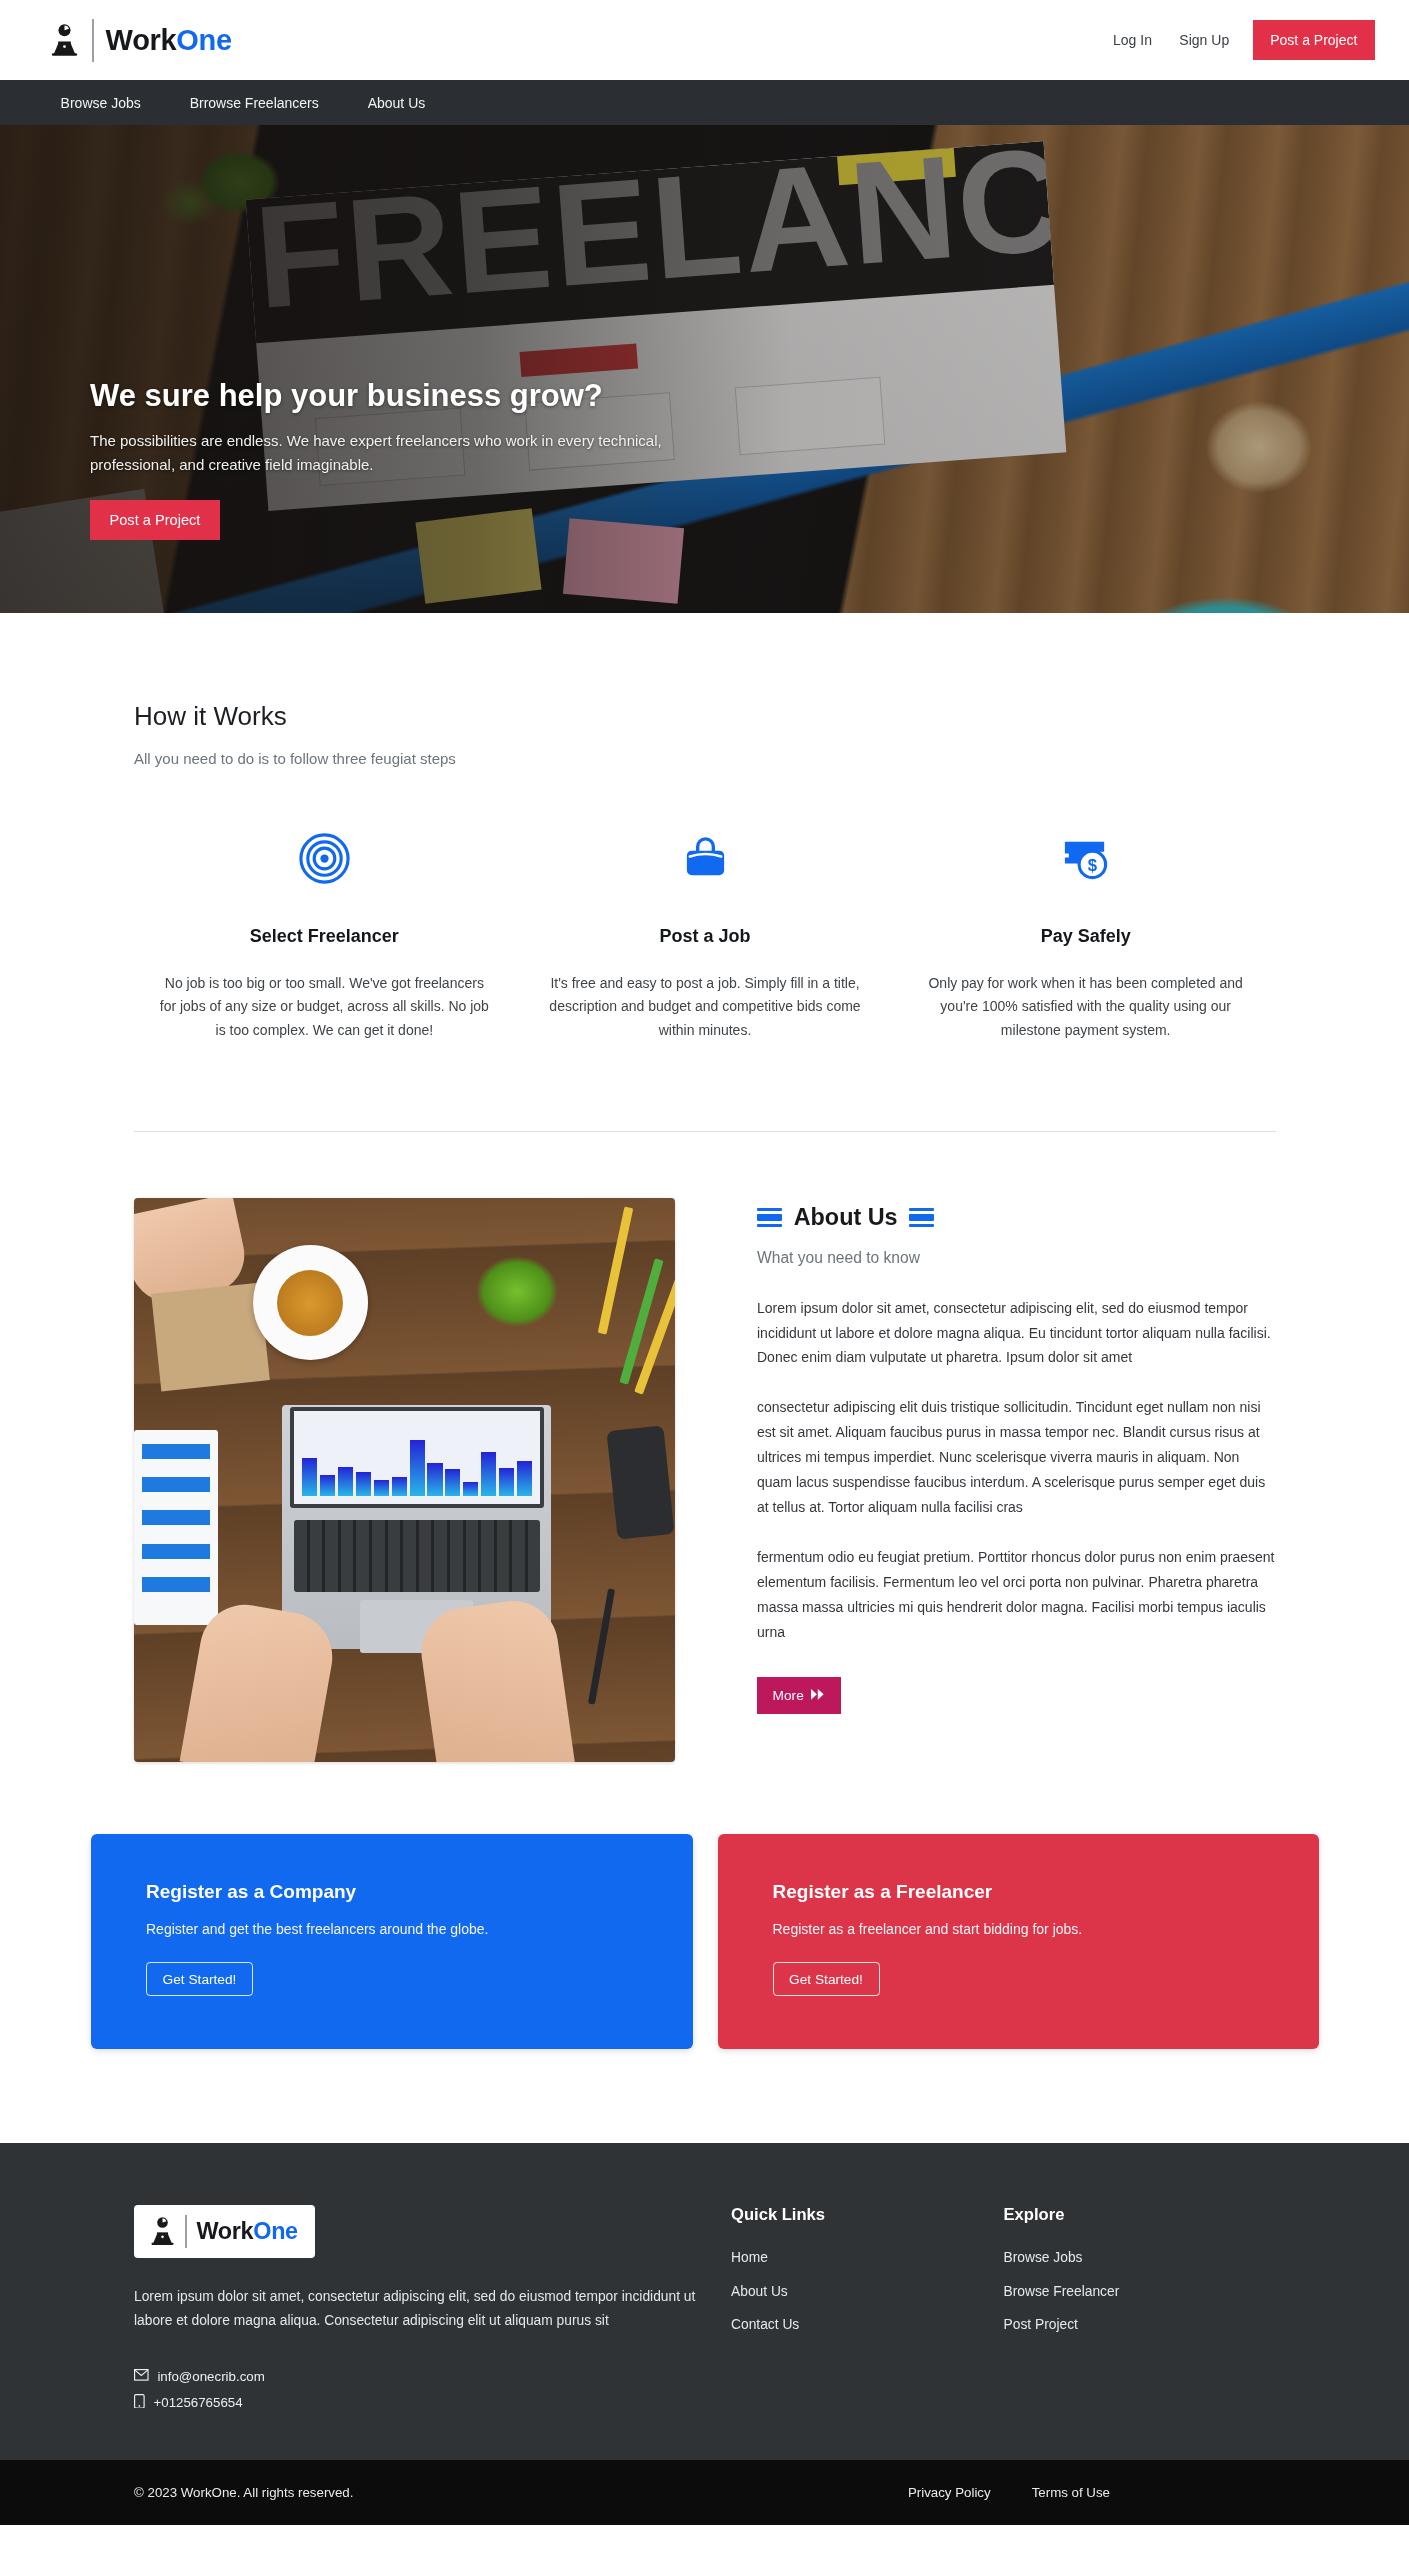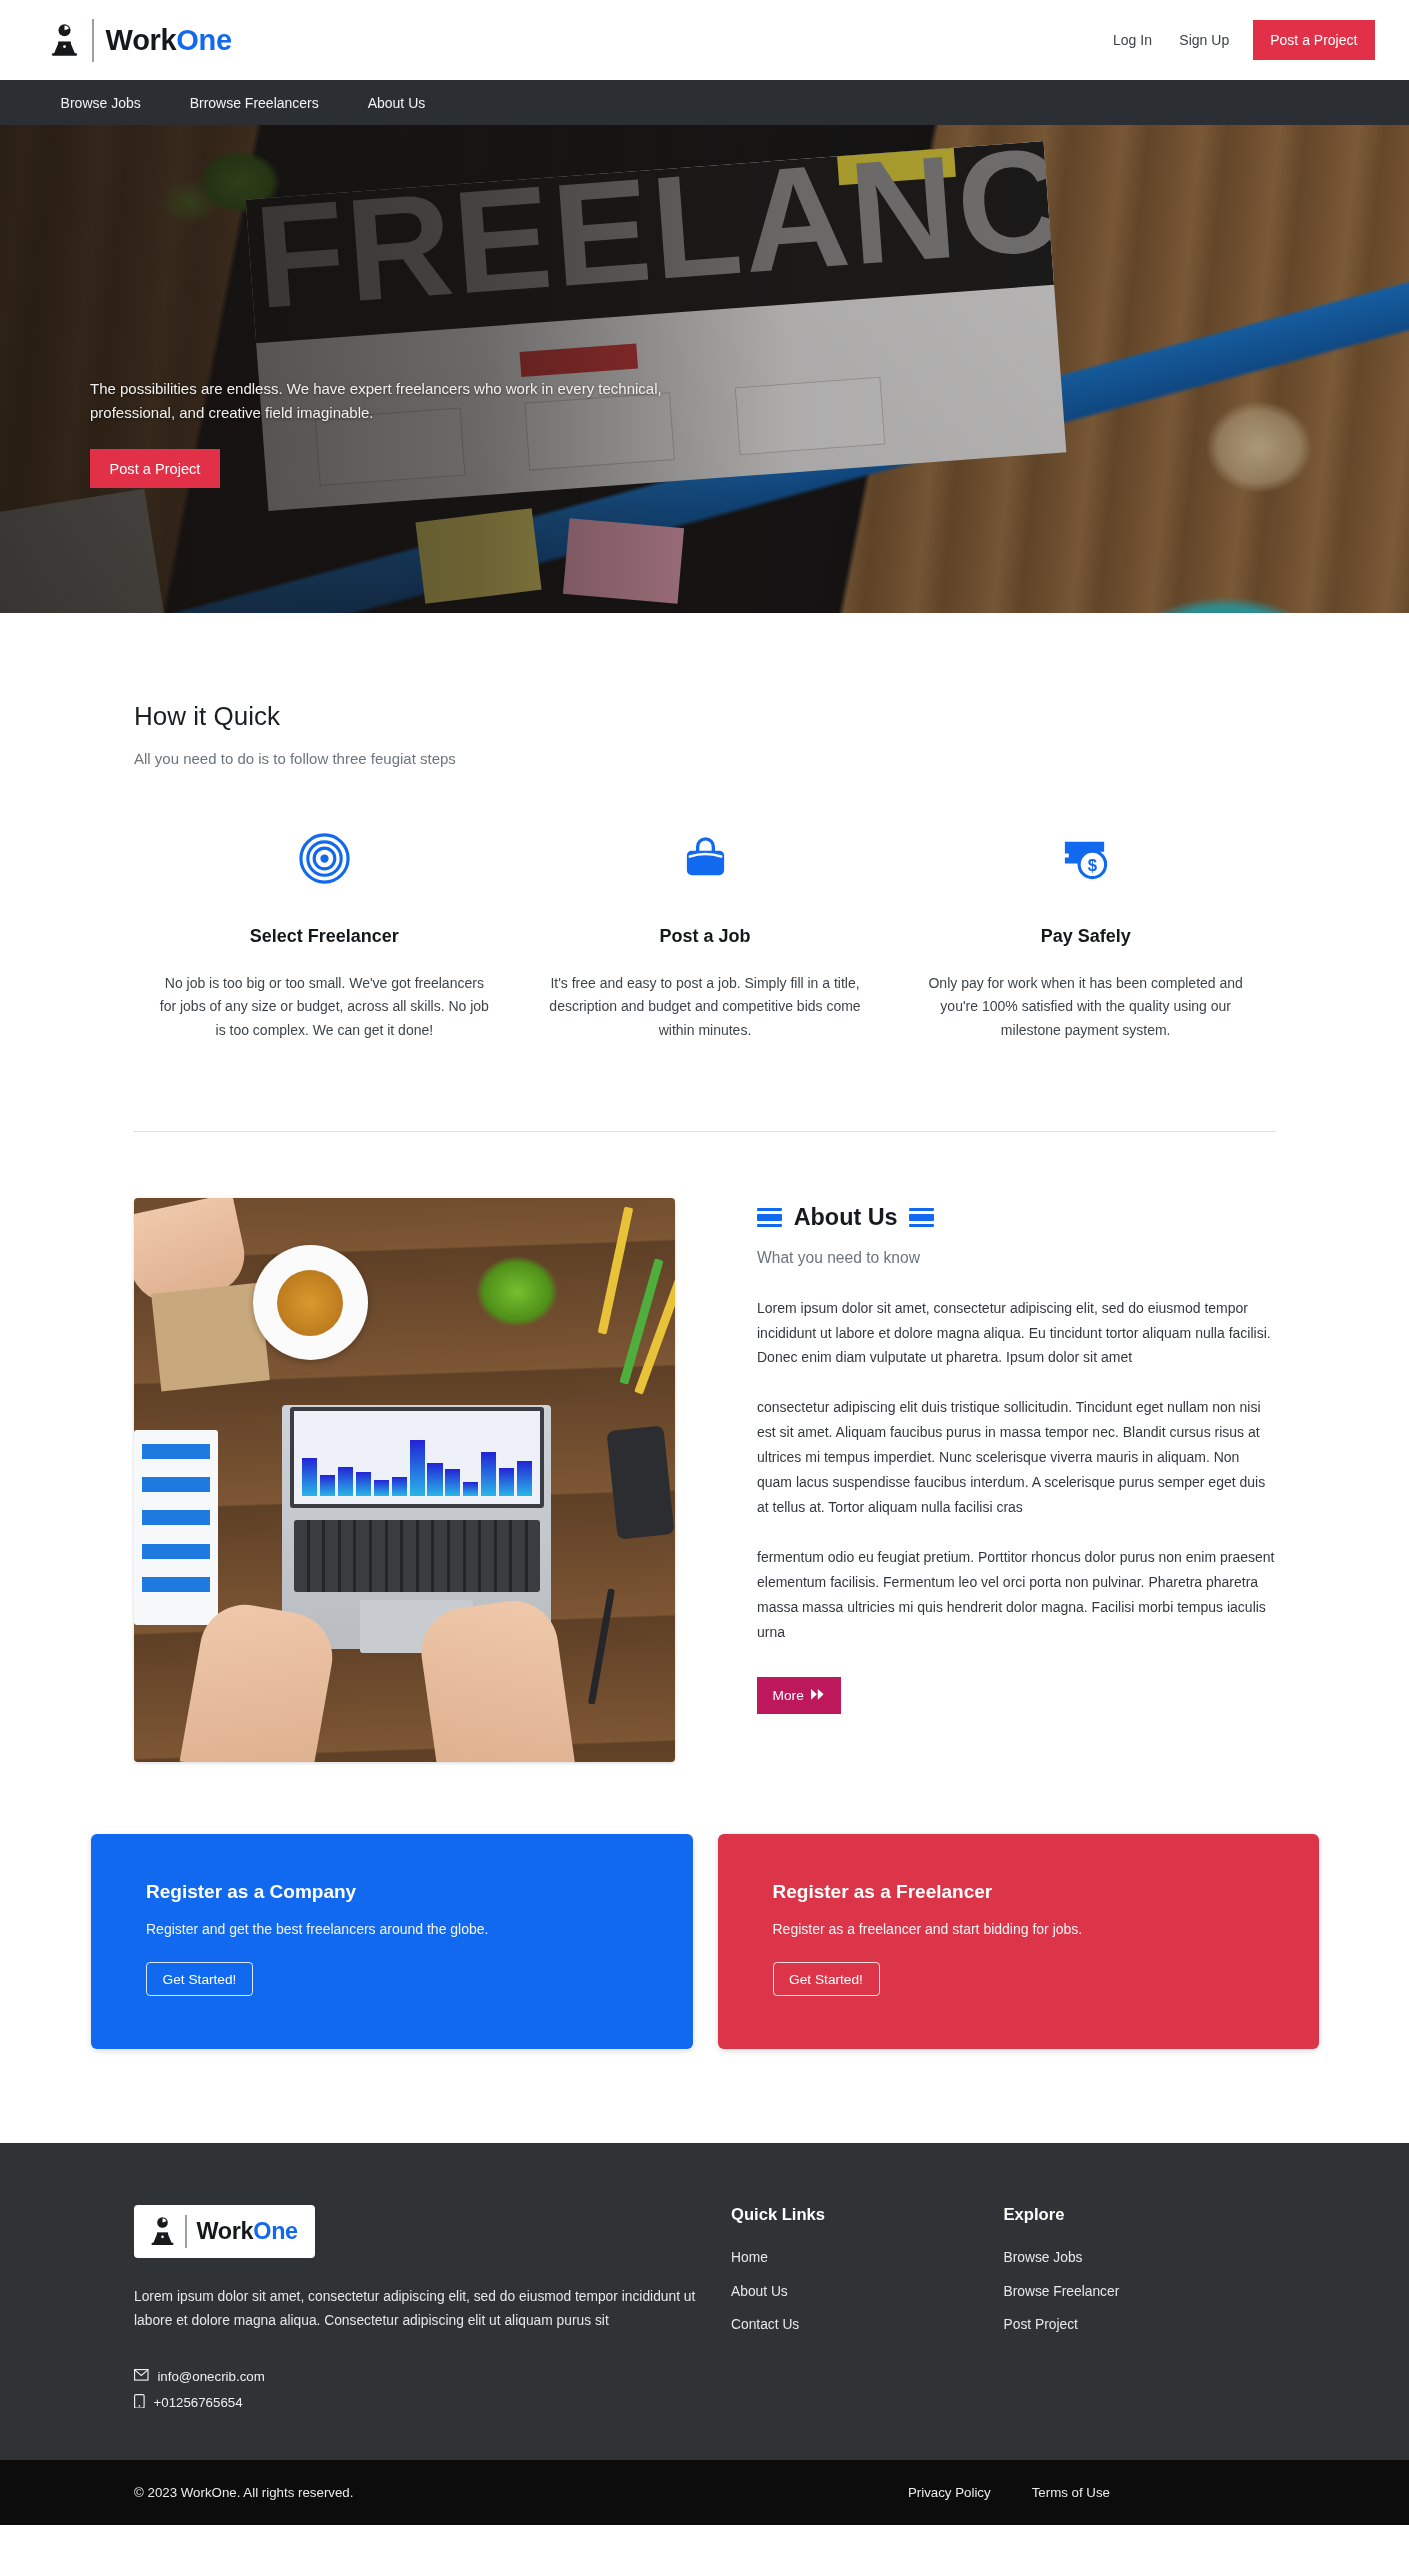--- a/index.html
+++ b/index.html
@@ -420,28 +420,29 @@
       <div class="card c2"></div>
       <div class="card c3"></div>
     </div>
     <div class="hero-calc"></div>
     <div class="hero-notes"></div>
     <div class="hero-notes2"></div>
   </div>
   <div class="hero-overlay"></div>
   <div class="hero-inner">
     <div class="hero-text">
+      <h1 class="hero-title">We sure help your business grow?</h1>
       <p class="hero-sub">The possibilities are endless. We have expert freelancers who work in every technical, professional, and creative field imaginable.</p>
       <button class="btn-hero">Post a Project</button>
     </div>
   </div>
 </section>
 
 <section class="wrap how">
-  <h2 class="sec-title">How it Quick</h2>
+  <h2 class="sec-title">How it Works</h2>
   <p class="sec-sub">All you need to do is to follow three feugiat steps</p>
 
   <div class="steps">
     <div class="step">
       <div class="step-icon">
         <svg width="55" height="55" viewBox="0 0 56 56">
           <circle cx="28" cy="28" r="24" fill="none" stroke="#1169f0" stroke-width="3.2"></circle>
           <circle cx="28" cy="28" r="17" fill="none" stroke="#1169f0" stroke-width="3.2"></circle>
           <circle cx="28" cy="28" r="10.5" fill="none" stroke="#1169f0" stroke-width="3.2"></circle>
           <circle cx="28" cy="28" r="4.2" fill="#1169f0"></circle>

